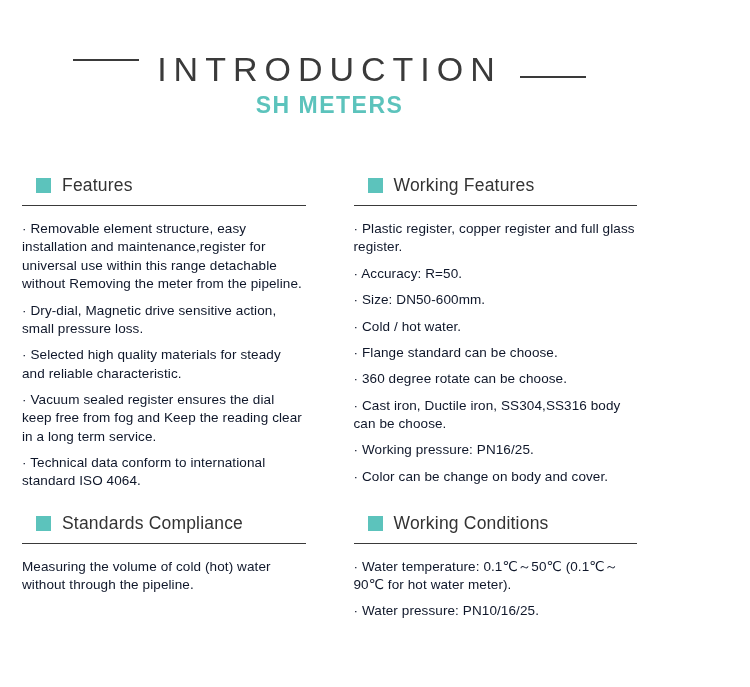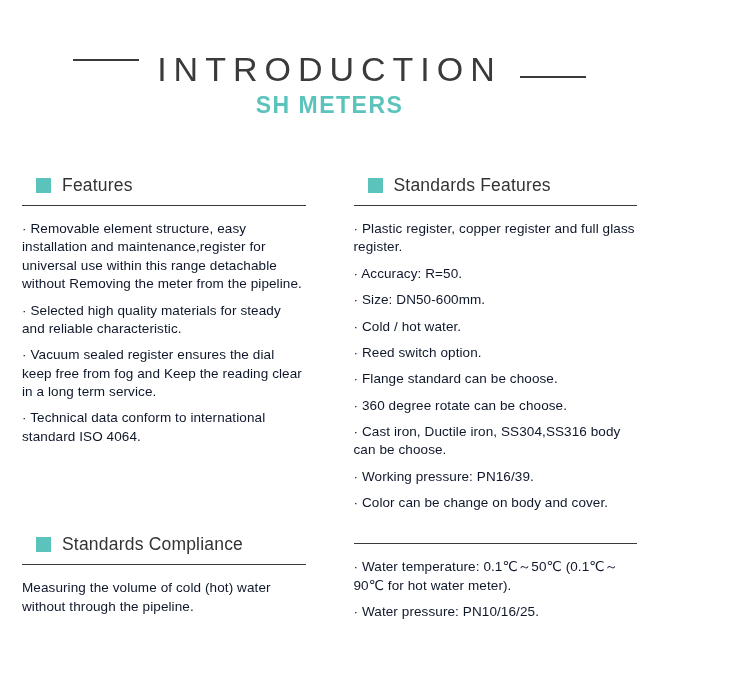--- a/index.html
+++ b/index.html
@@ -102,58 +102,62 @@
   <main class="grid">
 
     <section class="panel">
       <div class="panel-head">
         <span class="marker"></span>
         <h2 class="section-title">Features</h2>
       </div>
       <div class="head-rule"></div>
       <div class="panel-body">
         <p>· Removable element structure, easy installation and maintenance,register for universal use within this range detachable without Removing the meter from the pipeline.</p>
+        <p>· Dry-dial, Magnetic drive sensitive action, small pressure loss.</p>
         <p>· Selected high quality materials for steady and reliable characteristic.</p>
         <p>· Vacuum sealed register ensures the dial keep free from fog and Keep the reading clear in a long term service.</p>
         <p>· Technical data conform to international standard ISO 4064.</p>
       </div>
     </section>
 
     <section class="panel">
       <div class="panel-head">
         <span class="marker"></span>
-        <h2 class="section-title">Standards Features</h2>
+        <h2 class="section-title">Working Features</h2>
       </div>
       <div class="head-rule"></div>
       <div class="panel-body">
         <p>· Plastic register, copper register and full glass register.</p>
         <p>· Accuracy: R=50.</p>
         <p>· Size: DN50-600mm.</p>
         <p>· Cold / hot water.</p>
-        <p>· Reed switch option.</p>
         <p>· Flange standard can be choose.</p>
         <p>· 360 degree rotate can be choose.</p>
         <p>· Cast iron, Ductile iron, SS304,SS316 body can be choose.</p>
-        <p>· Working pressure: PN16/39.</p>
+        <p>· Working pressure: PN16/25.</p>
         <p>· Color can be change on body and cover.</p>
       </div>
     </section>
 
     <section class="panel">
       <div class="panel-head">
         <span class="marker"></span>
         <h2 class="section-title">Standards Compliance</h2>
       </div>
       <div class="head-rule"></div>
       <div class="panel-body">
         <p>Measuring the volume of cold (hot) water without through the pipeline.</p>
       </div>
     </section>
 
     <section class="panel">
+      <div class="panel-head">
+        <span class="marker"></span>
+        <h2 class="section-title">Working Conditions</h2>
+      </div>
       <div class="head-rule"></div>
       <div class="panel-body">
         <p>· Water temperature: 0.1℃～50℃ (0.1℃～90℃ for hot water meter).</p>
         <p>· Water pressure: PN10/16/25.</p>
       </div>
     </section>
 
   </main>
 </div>
 

